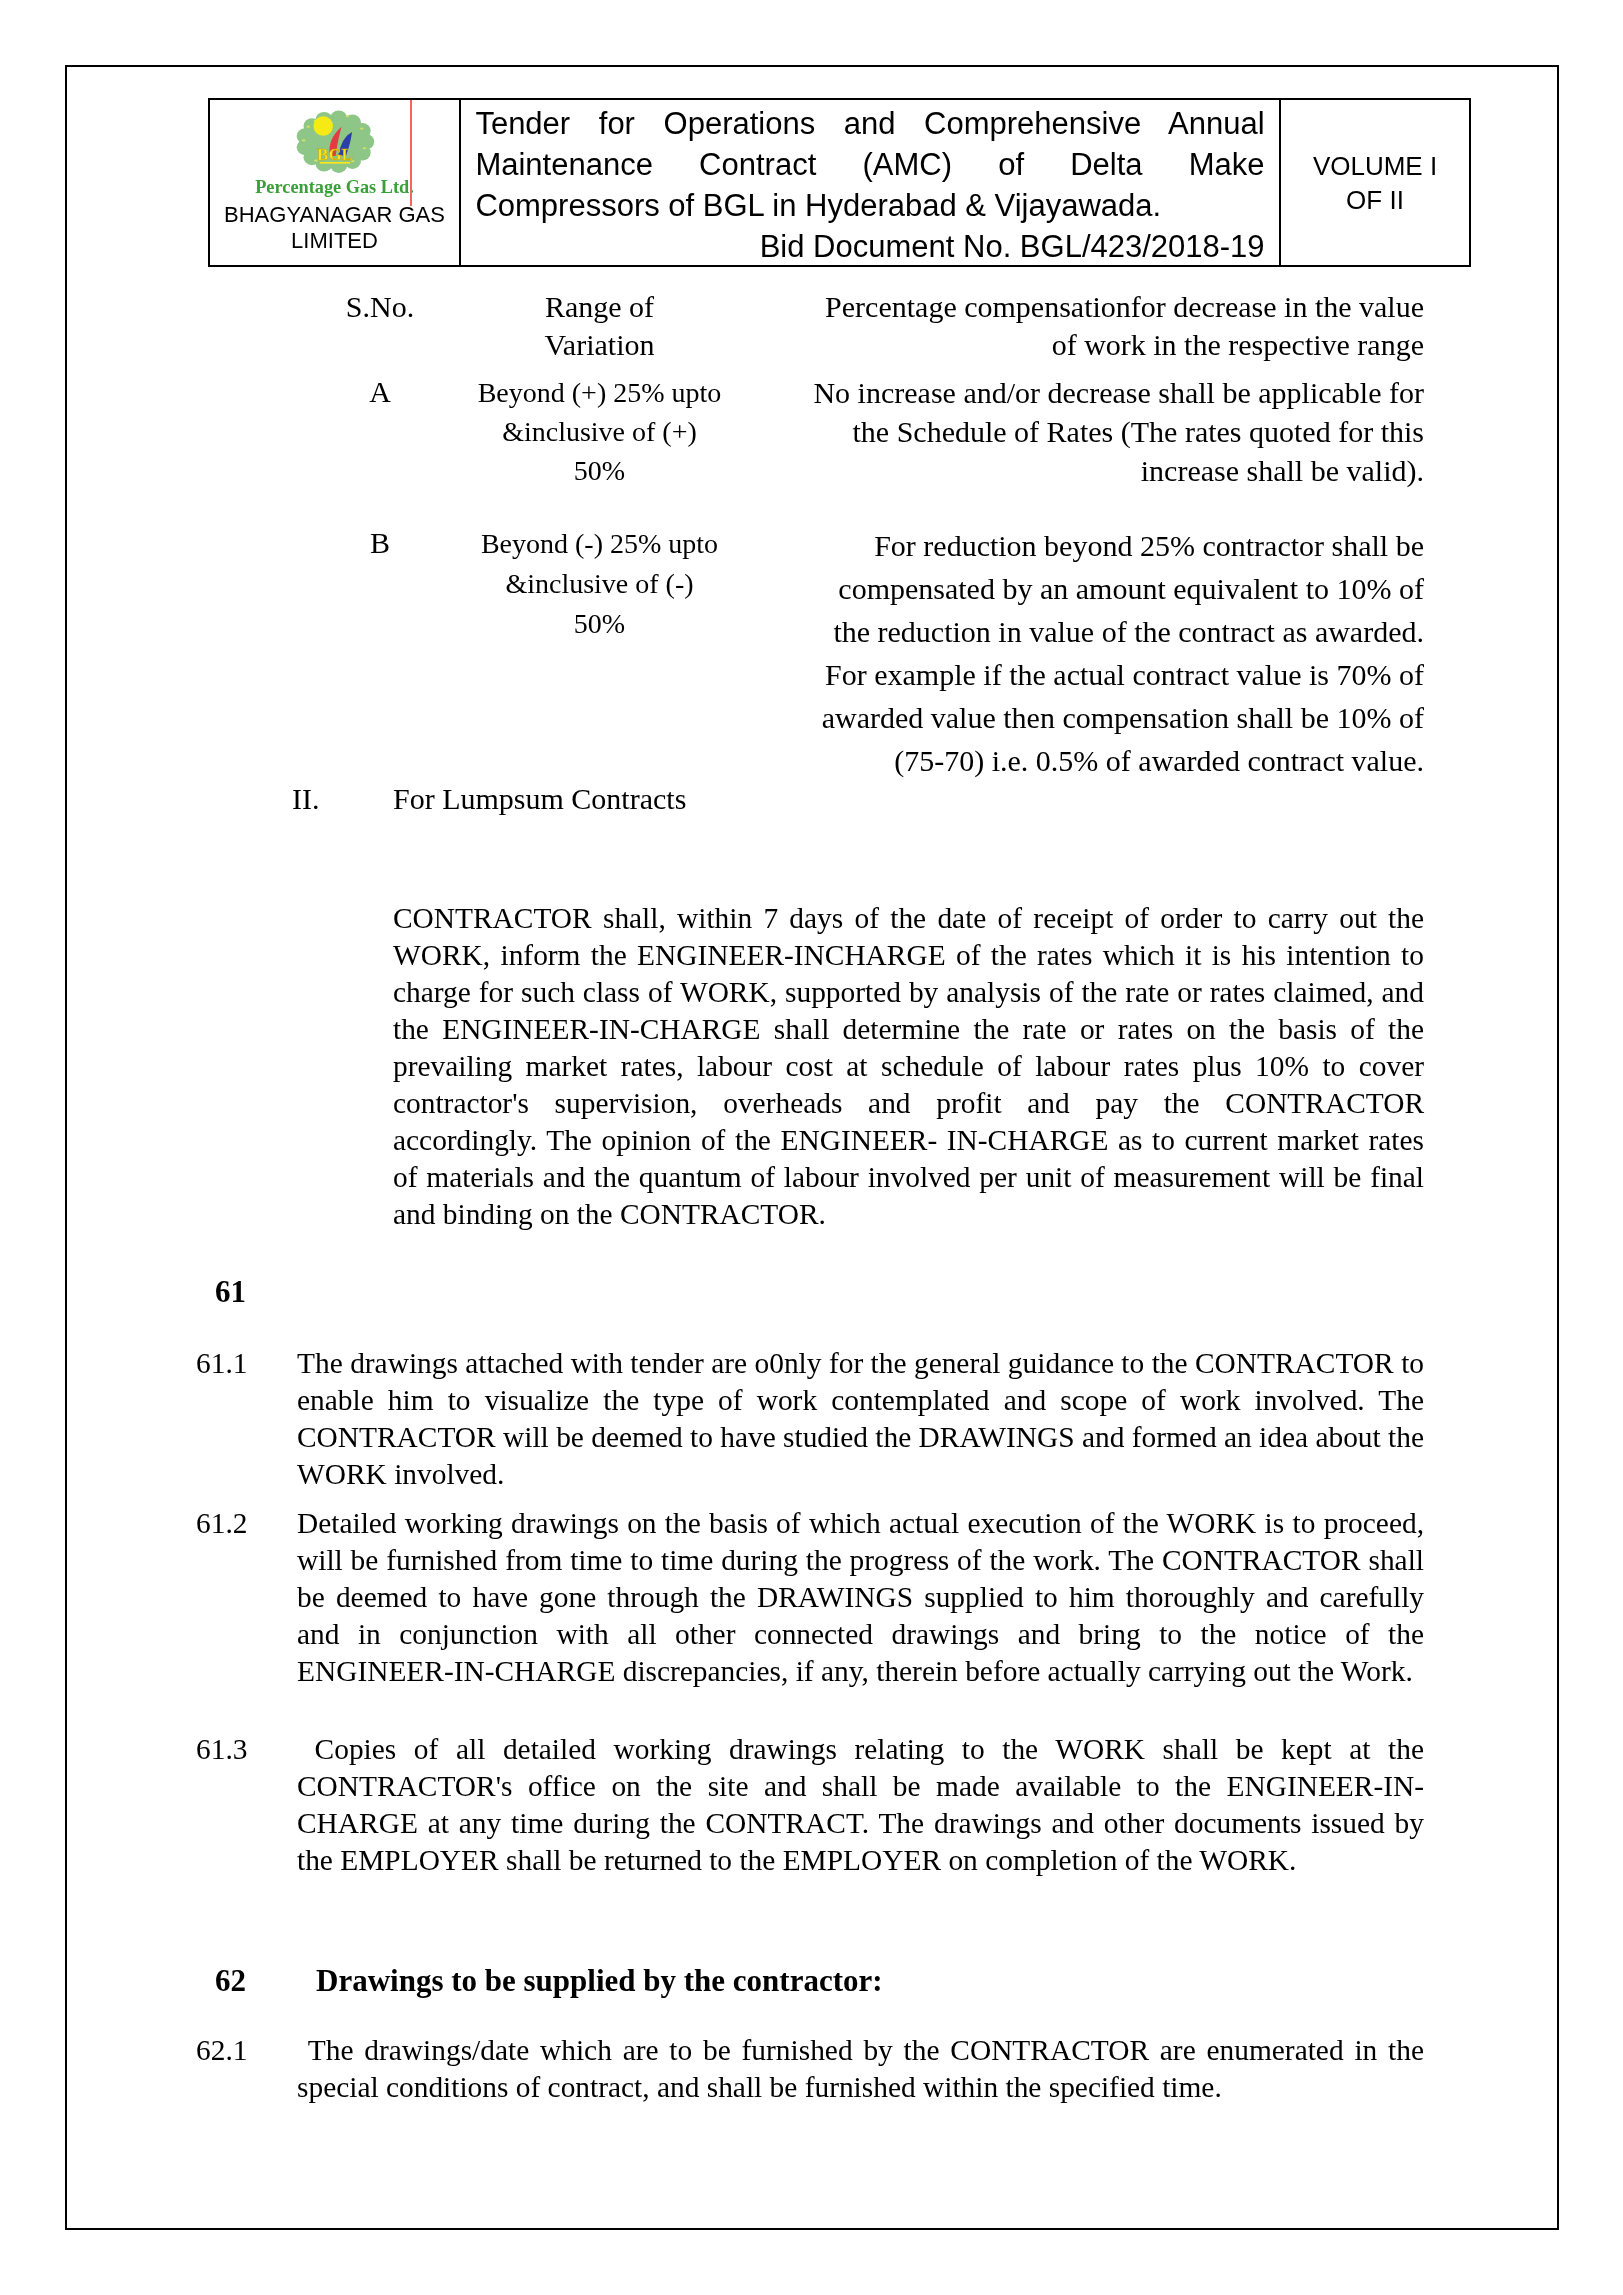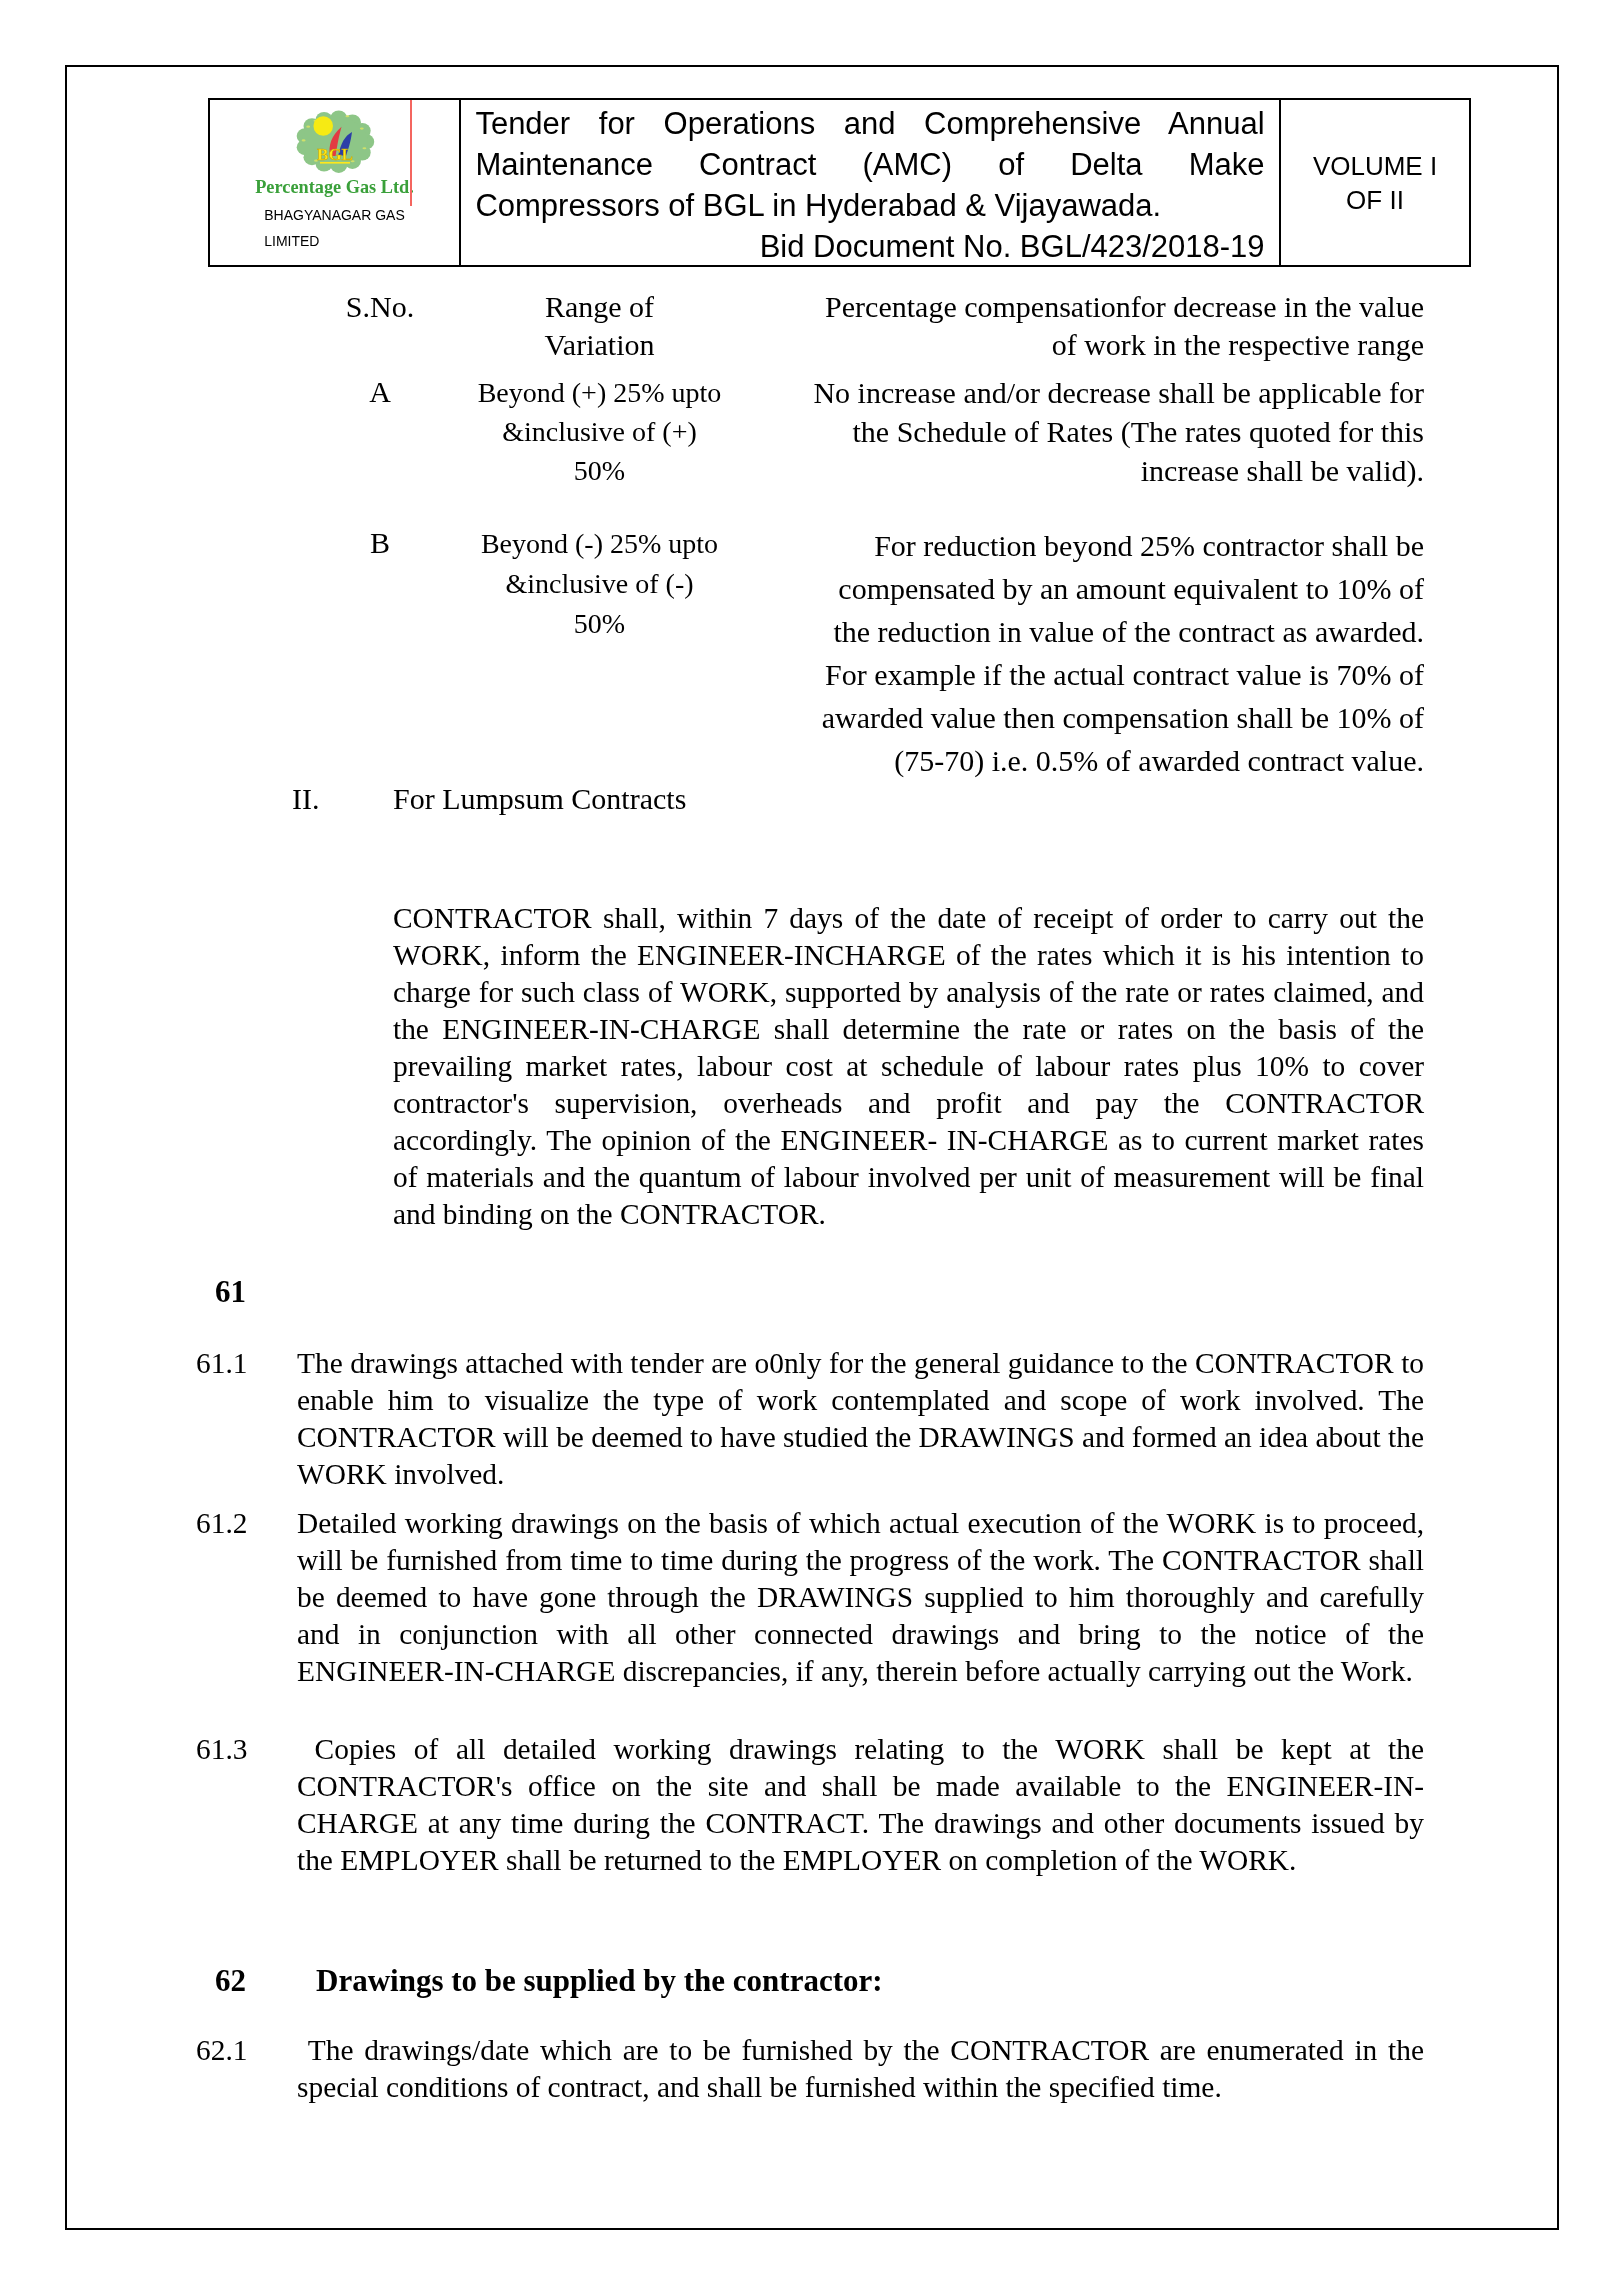--- a/index.html
+++ b/index.html
@@ -20,22 +20,22 @@
     width:251px; border-right:2px solid #000; position:relative;
     display:flex; flex-direction:column; align-items:center; box-sizing:border-box;
   }
   .red-line { position:absolute; right:47px; top:0; width:2px; height:106px; background:#f4655f; }
   .logo-svg { margin-top:9.2px; width:86px; height:68px; }
   .logo-caption {
     color:#3aa03a; font-size:18.3px; font-weight:bold; line-height:19.6px;
     font-family:"Liberation Serif", serif; margin-top:1.3px; white-space:nowrap;
   }
   .org-name {
-    font-family:"Liberation Sans", sans-serif; font-size:14px; line-height:26px;
-    text-align:left; white-space:pre-line; margin-top:3.9px;
+    font-family:"Liberation Sans", sans-serif; font-size:22px; line-height:26px;
+    text-align:center; white-space:pre-line; margin-top:3.9px;
   }
   .hdr-title-cell {
     flex:1; border-right:2px solid #000; padding:3.3px 14.4px 0 14.4px;
     font-family:"Liberation Sans", sans-serif; box-sizing:border-box;
   }
   .title-main { font-size:31px; line-height:41px; text-align:justify; }
   .title-bid  { font-size:31px; line-height:41px; text-align:right; }
   .hdr-vol-cell {
     width:188px; display:flex; align-items:center; justify-content:center;
     box-sizing:border-box;

